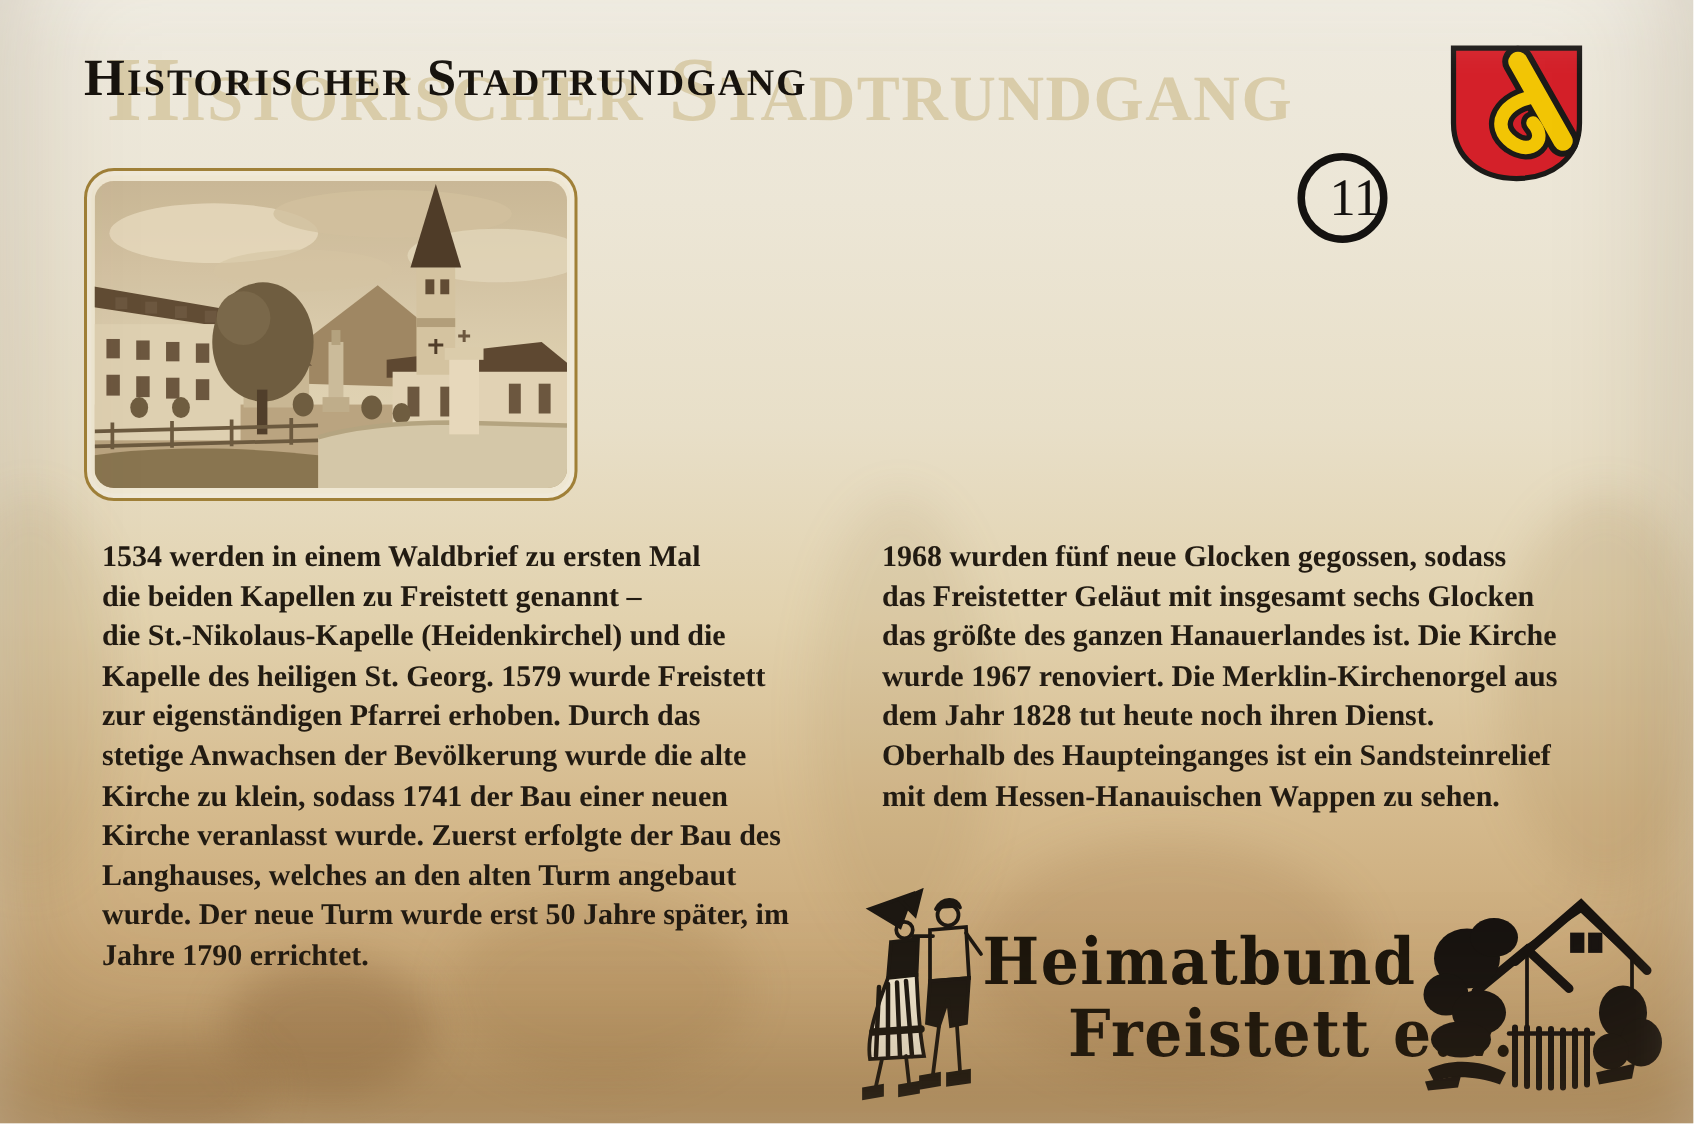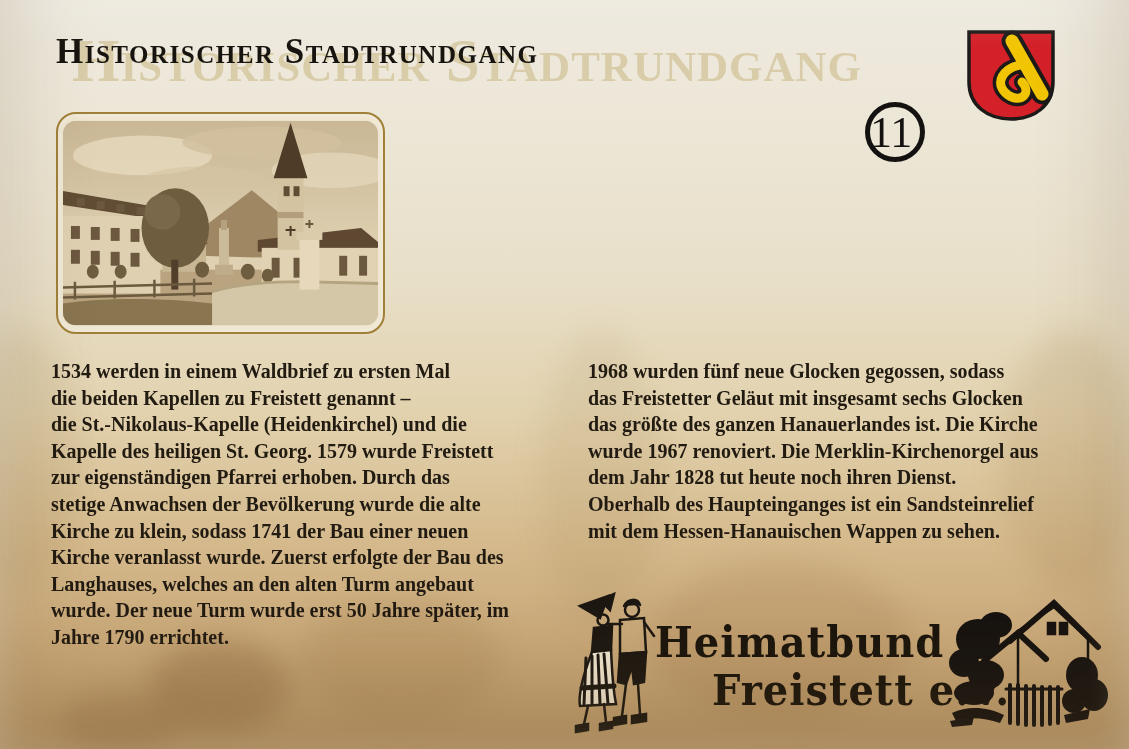--- a/index.html
+++ b/index.html
@@ -42,32 +42,32 @@
   .photo-frame svg{display:block; width:100%; height:100%;}
 
   .subtitle{
     position:absolute; left:395px; top:118px;
     font-size:30px; font-weight:700; font-style:italic; color:#8a6c28;
   }
 
   .badge{
     position:absolute; left:865px; top:102px; width:50px; height:50px;
     border:5px solid #141210; border-radius:50%;
-    display:flex; align-items:center; justify-content:flex-start;
-    font-size:44px; font-weight:500; color:#141210;
+    display:flex; align-items:center; justify-content:flex-end;
+    font-size:35px; font-weight:500; color:#141210;
     font-family:"Liberation Serif", serif;
   }
 
   .coat{position:absolute; left:965px; top:28px; width:92px; height:94px;}
 
   .col{
     position:absolute; top:358px; white-space:pre-line;
     font-size:20px; font-weight:700; line-height:26.6px; color:#221b12;
   }
-  .col-left{left:51px; width:500px;}
+  .col-left{left:68px; width:500px;}
   .col-right{left:588px; width:505px;}
 
   .org-line1{
     position:absolute; left:655px; top:618px; white-space:nowrap;
     font-family:"DejaVu Serif", serif; font-weight:700; font-size:40px;
     color:#1b150c; letter-spacing:1px; transform:scaleY(1.08);
   }
   .org-line2{
     position:absolute; left:712px; top:666px; white-space:nowrap;
     font-family:"DejaVu Serif", serif; font-weight:700; font-size:40px;

